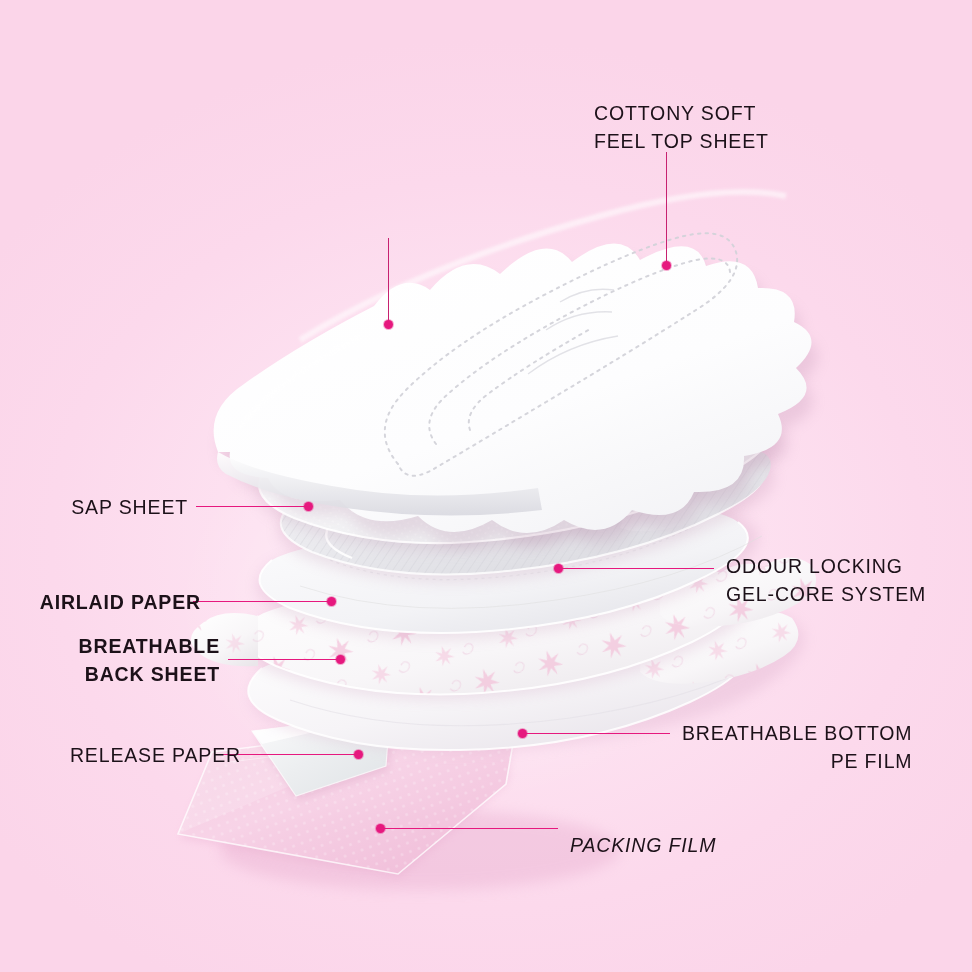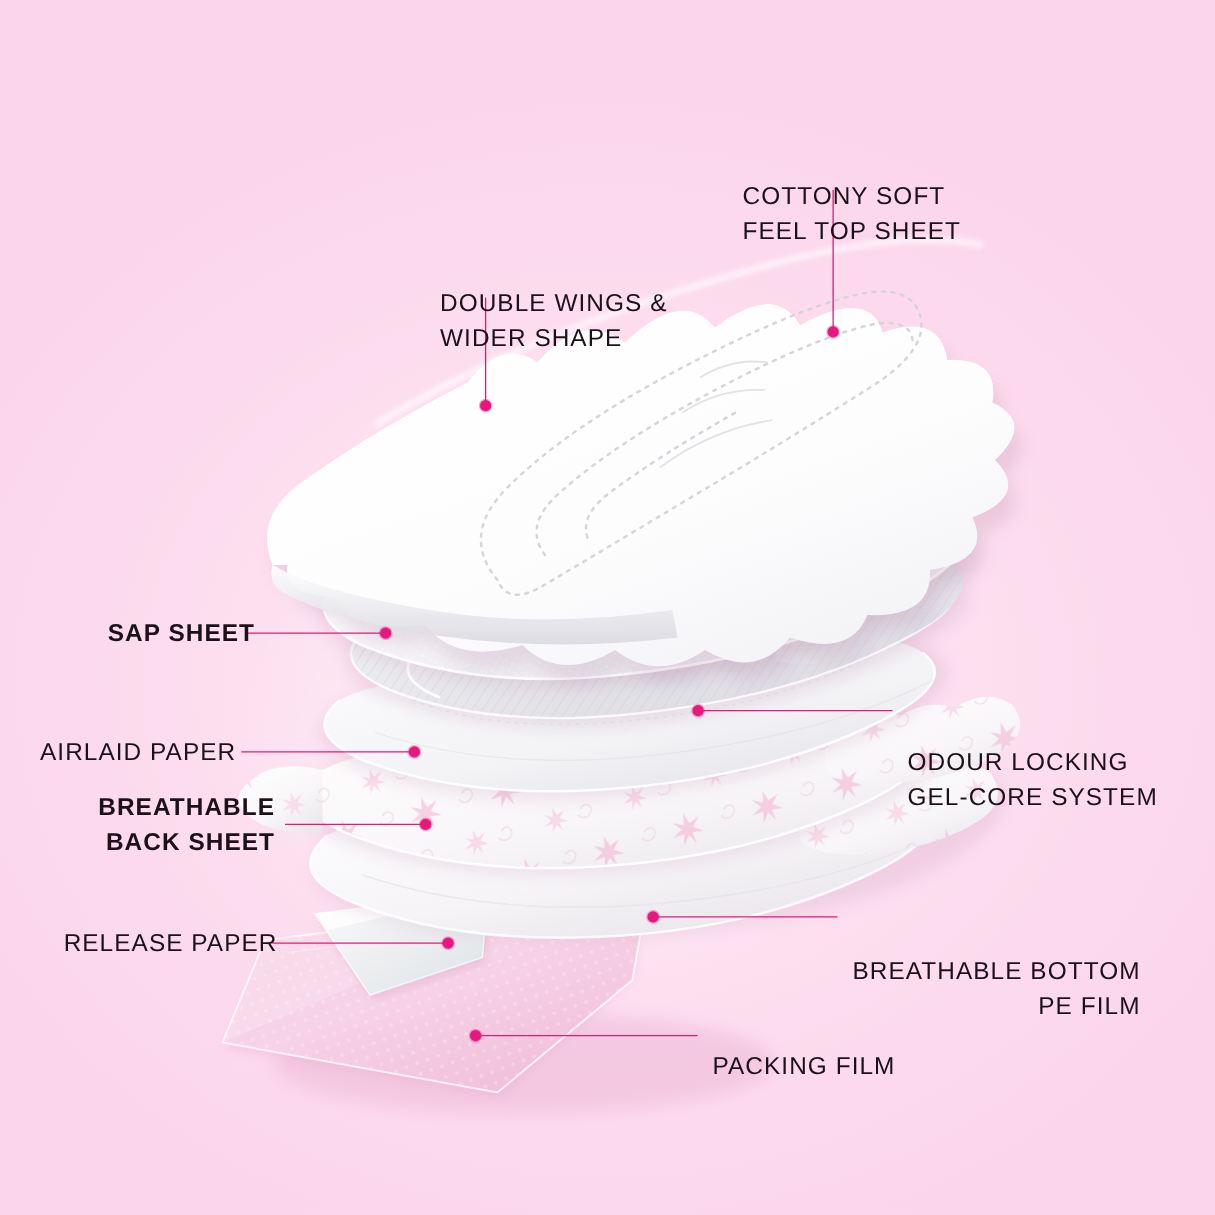--- a/index.html
+++ b/index.html
@@ -24,21 +24,21 @@
   .label{
     position:absolute;
     color:#1c1119;
     font-size:19.5px;
     letter-spacing:.85px;
     line-height:1.42;
     white-space:pre-line;
     font-weight:400;
   }
   .label.right{text-align:right;}
-  .label.left{text-align:left;margin-top:44px;}
+  .label.left{text-align:left;}
 
   
   .lead-h{
     position:absolute;height:0;
     border-top:1.7px solid #e6187e;
   }
   .lead-v{
     position:absolute;width:0;
     border-left:1.7px solid #c72170;
   }
@@ -372,33 +372,31 @@
     <div class="lead-h" style="left:522px;top:733px;width:148px;"></div>
     <div class="dot" style="left:517.5px;top:728.5px;"></div>
 
     <div class="lead-h" style="left:380px;top:828px;width:178px;"></div>
     <div class="dot" style="left:375.5px;top:823.5px;"></div>
   </div>
 
   <div class="label left" style="left:594px;top:100px;">COTTONY SOFT
 FEEL TOP SHEET</div>
 
-  <div class="label left" style="left:352px;top:186px;">DOUBLE WINGS &amp;
-WIDER SHAPE</div>
-
-  <div class="label right" style="left:16px;top:494px;width:188px;font-weight:bold;">SAP SHEET</div>
-
-  <div class="label right" style="left:4px;top:589px;width:185px;">AIRLAID PAPER</div>
+
+  <div class="label right" style="left:0px;top:494px;width:188px;">SAP SHEET</div>
+
+  <div class="label right" style="left:16px;top:589px;width:185px;font-weight:bold;">AIRLAID PAPER</div>
 
   <div class="label right" style="left:0px;top:633px;width:220px;font-weight:bold;">BREATHABLE
 BACK SHEET</div>
 
-  <div class="label right" style="left:12px;top:742px;width:210px;">RELEASE PAPER</div>
+  <div class="label right" style="left:0px;top:742px;width:210px;padding-left:31px;">RELEASE PAPER</div>
 
   <div class="label left" style="left:726px;top:553px;">ODOUR LOCKING
 GEL-CORE SYSTEM</div>
 
   <div class="label left" style="left:682px;top:720px;text-align:right;">BREATHABLE BOTTOM
 PE FILM</div>
 
-  <div class="label left" style="left:570px;top:796px;">PACKING FILM</div>
+  <div class="label left" style="left:570px;top:832px;font-style:italic;">PACKING FILM</div>
 
 </div>
 
 </body></html>

